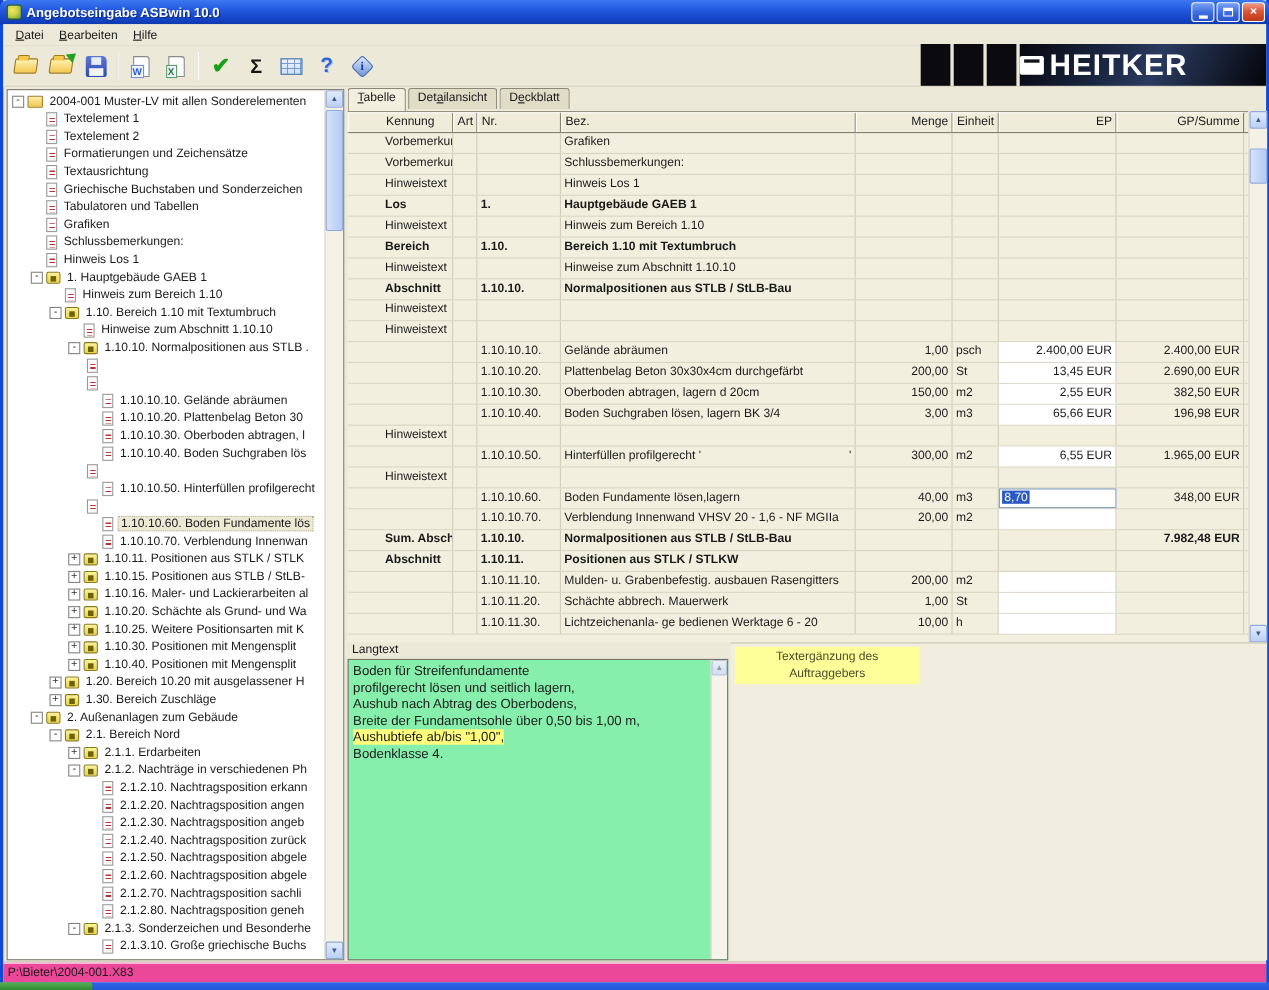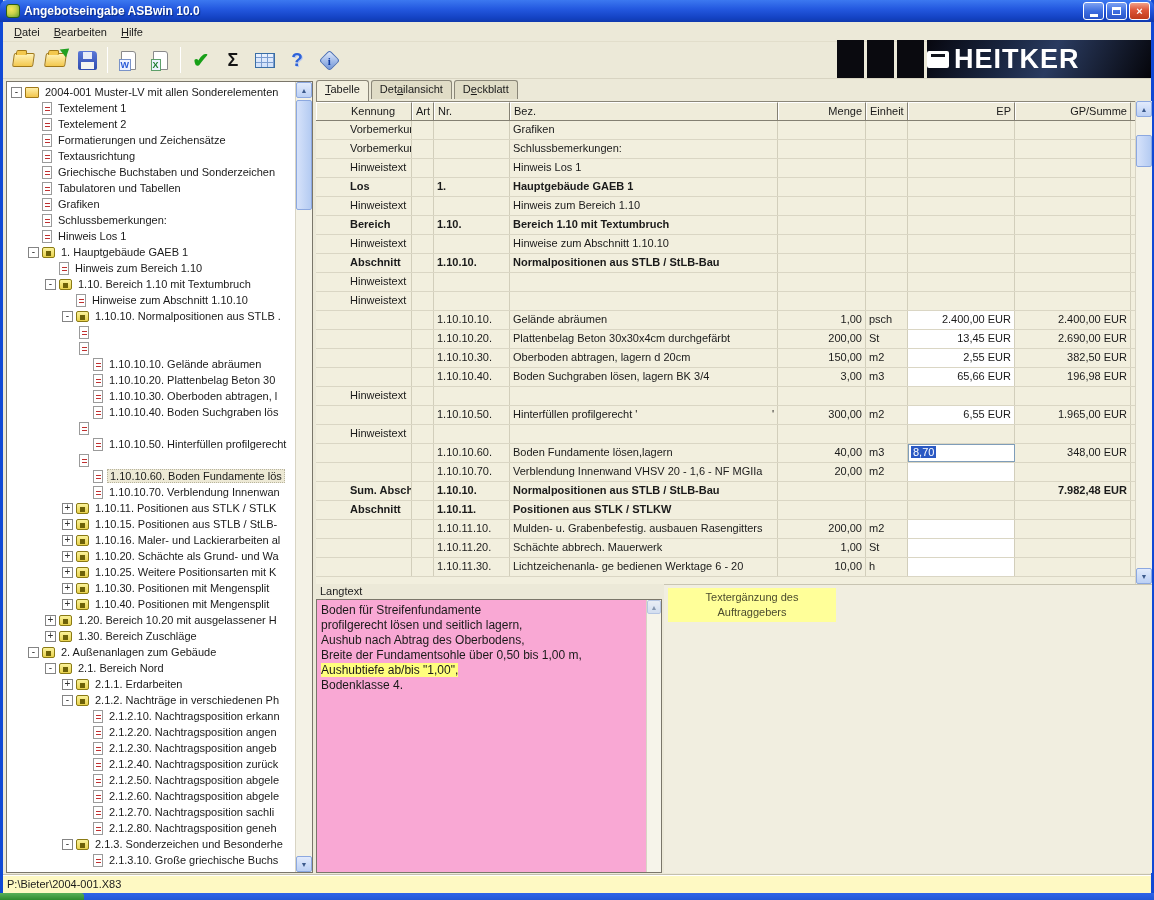--- a/index.html
+++ b/index.html
@@ -108,32 +108,32 @@
   .c-ep { width:107px; text-align:right; }
   .c-gp { width:116px; text-align:right; }
   .trow[data-kind="bold"] { font-weight:bold; }
   .trow[data-epbg="white"] .c-ep { background:#fff; }
   .trow[data-editing="true"] .c-ep { background:#fff; text-align:left; border:1px solid #7F9DB9; padding:1px 2px; }
   .trow[data-editing="true"] .ep-text { background:#2B59C3; color:#fff; padding:0 2px; }
   .table-scroll { left:1132px; top:101px; height:483px; position:absolute; }
 
   
   .langtext-label { position:absolute; left:317px; top:585px; }
-  .langtext-box { position:absolute; left:313px; top:599px; width:346px; height:274px; background:#f9a8d4; border:1px solid #7A766A; overflow:hidden; }
+  .langtext-box { position:absolute; left:313px; top:599px; width:346px; height:274px; background:#86efac; border:1px solid #7A766A; overflow:hidden; }
   .lt-inner { position:absolute; left:0; top:0; right:15px; bottom:0; padding:3px 4px; font-size:12px; line-height:15px; }
   .lt-line[data-hl="true"] span { background:#FFFF7D; }
   .lt-scroll { position:absolute; right:0; top:0; width:15px; height:100%; background:#F6F4EA; border-left:1px solid #D8D4C4; }
   .lt-scroll .sb-btn { width:14px; height:14px; opacity:.6; }
 
   
   .right-panel { position:absolute; left:661px; top:584px; width:488px; height:289px; background:#F1EEE0; border-top:1px solid #C8C4B2; }
   .yellow-note { position:absolute; left:4px; top:3px; width:168px; height:34px; background:#FFFF99; text-align:center; color:#4C4C2E; line-height:15px; padding-top:2px; }
 
   
-  .statusbar { position:absolute; left:0; right:0; top:875px; height:18px; background:#fef9c3; border-top:1px solid #FFF; box-shadow:0 -1px 0 #C4C0AE; padding:2px 4px; }
+  .statusbar { position:absolute; left:0; right:0; top:875px; height:18px; background:#ec4899; border-top:1px solid #FFF; box-shadow:0 -1px 0 #C4C0AE; padding:2px 4px; }
   .taskbar { position:absolute; left:-3px; right:-3px; top:893px; height:7px; background:linear-gradient(180deg,#2E64E8,#2258D6); }
   .taskbar .start { position:absolute; left:0; top:0; width:84px; height:7px; background:linear-gradient(180deg,#58B058,#2E8B2E); border-radius:0 3px 0 0; }
 </style>
 </head>
 <body>
 
 <div class="window">
 
   <div class="titlebar">
     <div class="app-icon"></div>

